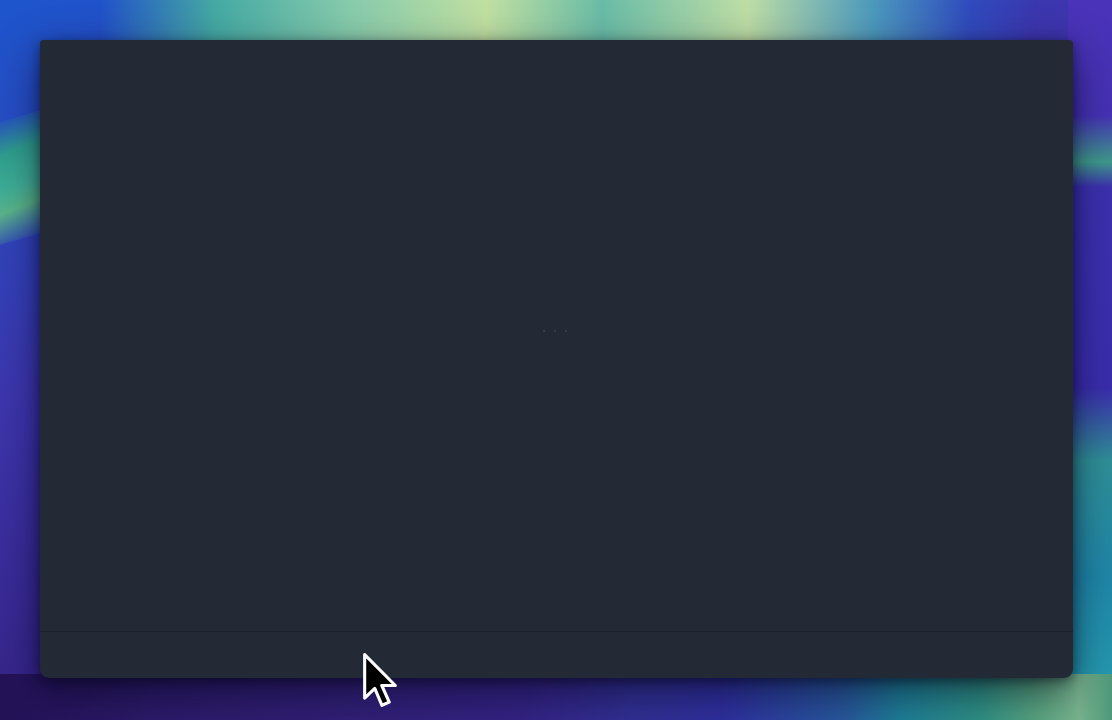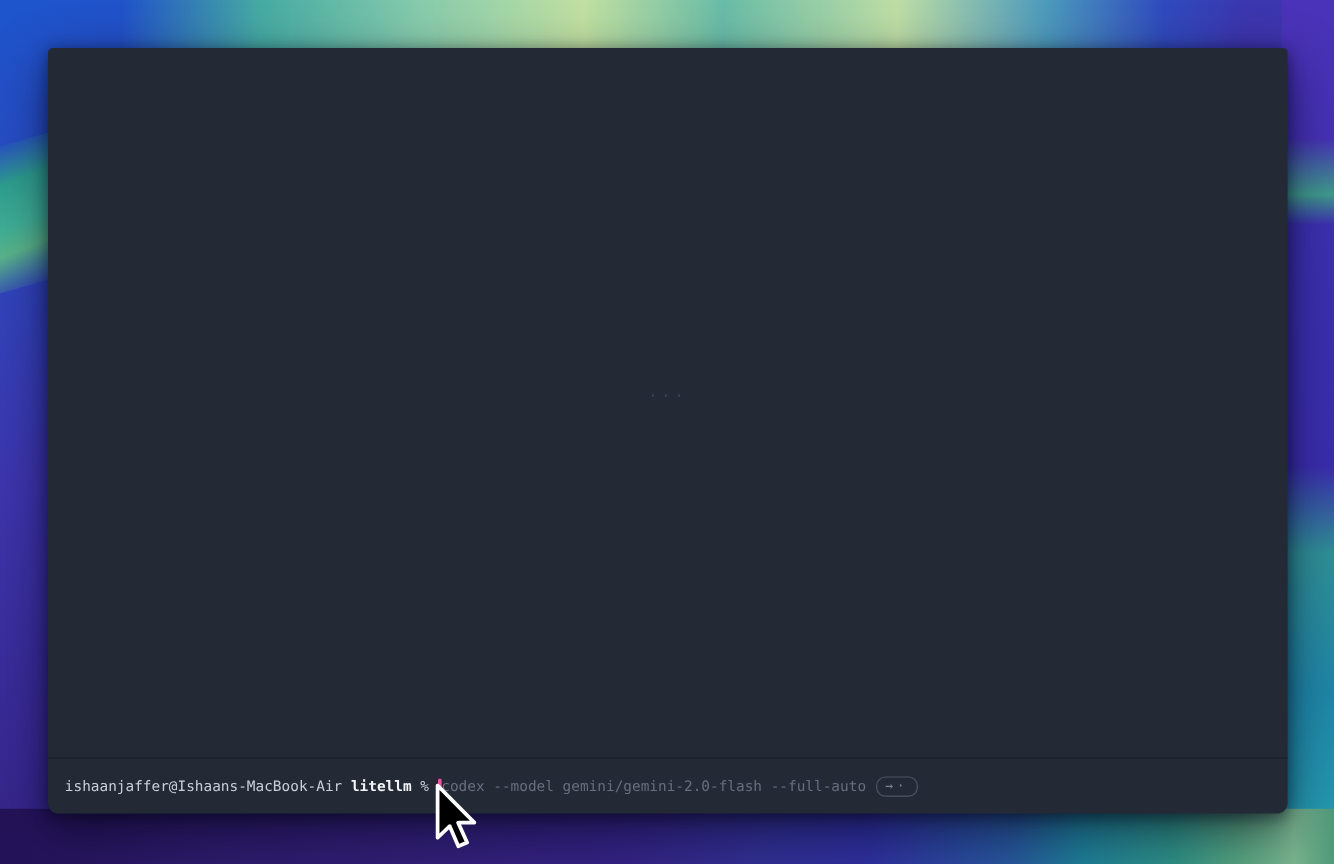--- a/index.html
+++ b/index.html
@@ -121,23 +121,19 @@
   <div class="wp-bottom-col"></div>
 
   <div class="terminal-window">
 
     <div class="terminal-body">
       <span class="loading-dots">···</span>
     </div>
 
     <div class="prompt-divider"></div>
 
-    <div class="prompt-row">
-      <span class="prompt-user">ishaanjaffer@Ishaans-MacBook-Air</span><span class="prompt-user"> </span><span class="prompt-dir">litellm</span><span class="prompt-user"> </span><span class="prompt-sym">%</span><span class="prompt-user"> </span><span class="caret-beam"></span><span class="suggestion">codex --model gemini/gemini-2.0-flash --full-auto</span>
-      <span class="hint-pill">→·</span>
-    </div>
   </div>
 
   <svg class="mouse-pointer" viewBox="0 0 24 36">
     <path d="M 1.5,1 L 1.5,29 L 8,22.8 L 12.6,33.6 L 17.3,31.6 L 12.5,20.9 L 21.2,20.9 Z" fill="#000000" stroke="#ffffff" stroke-width="2" stroke-linejoin="round"></path>
   </svg>
 
 </div>
 
 </body></html>

